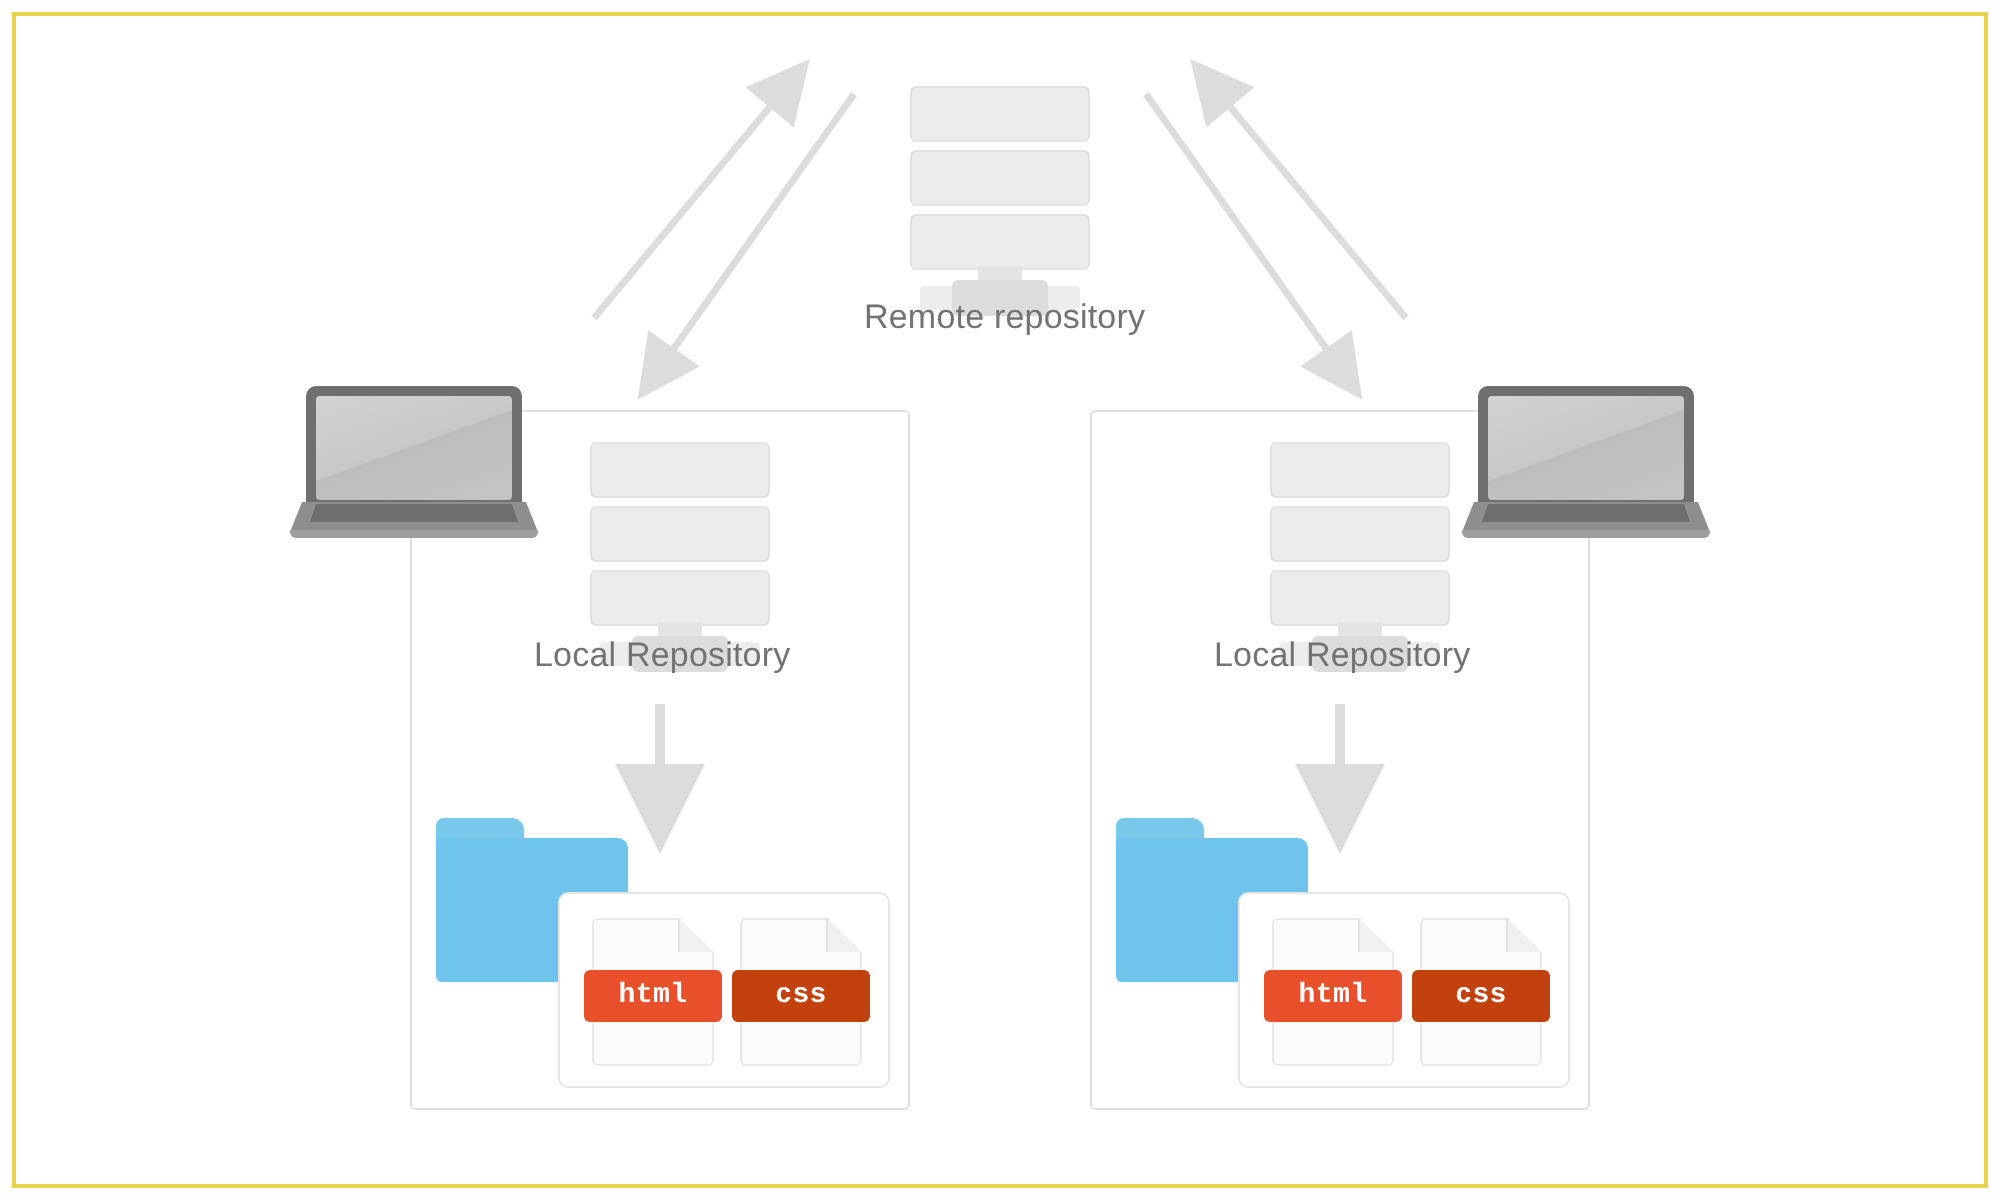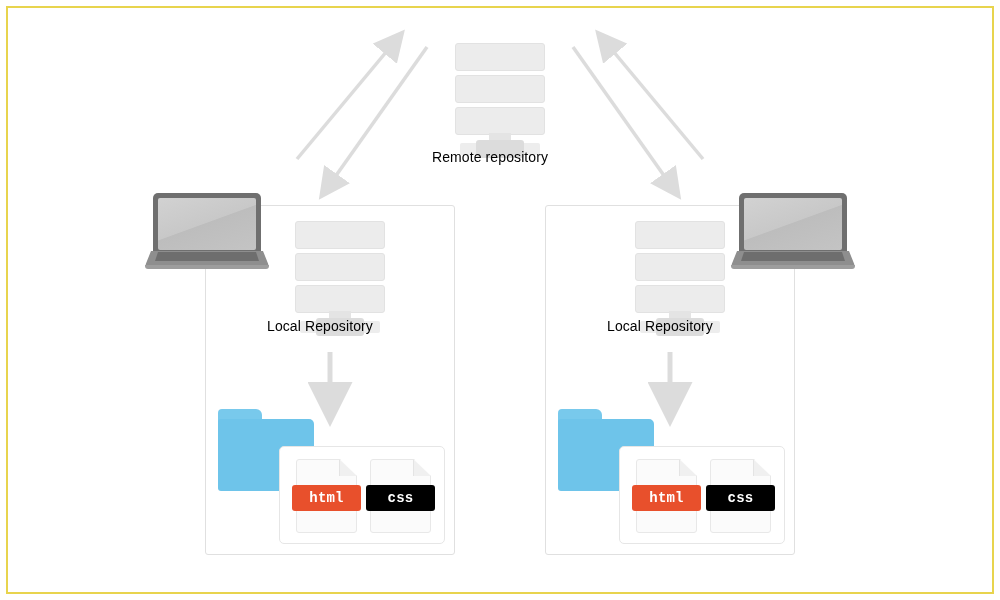--- a/index.html
+++ b/index.html
@@ -93,22 +93,22 @@
     position: absolute;
     left: 21px; top: 97px;
     width: 48px; height: 18px;
     background: #dcdcdc;
     border-radius: 3px;
   }
 
   
   .label {
     position: absolute;
-    font-size: 14px;
-    color: #000000;
+    font-size: 17px;
+    color: #737373;
     white-space: nowrap;
     letter-spacing: 0.1px;
   }
 
   
   .laptop {
     position: absolute;
     width: 124px;
     height: 78px;
   }
@@ -230,21 +230,21 @@
     display: flex;
     align-items: center;
     justify-content: center;
     color: #ffffff;
     font-size: 14px;
     font-weight: bold;
     letter-spacing: 0.2px;
     font-family: Liberation Mono, monospace;
   }
   .file .band.html { background: #e8502c; }
-  .file .band.css  { background: #000000; }
+  .file .band.css  { background: #c2410c; }
 </style>
 </head>
 <body>
 
 <div id="canvas">
 
   <div class="frame-outer"></div>
   <div class="frame-gold"></div>
 
   <div class="stage">

